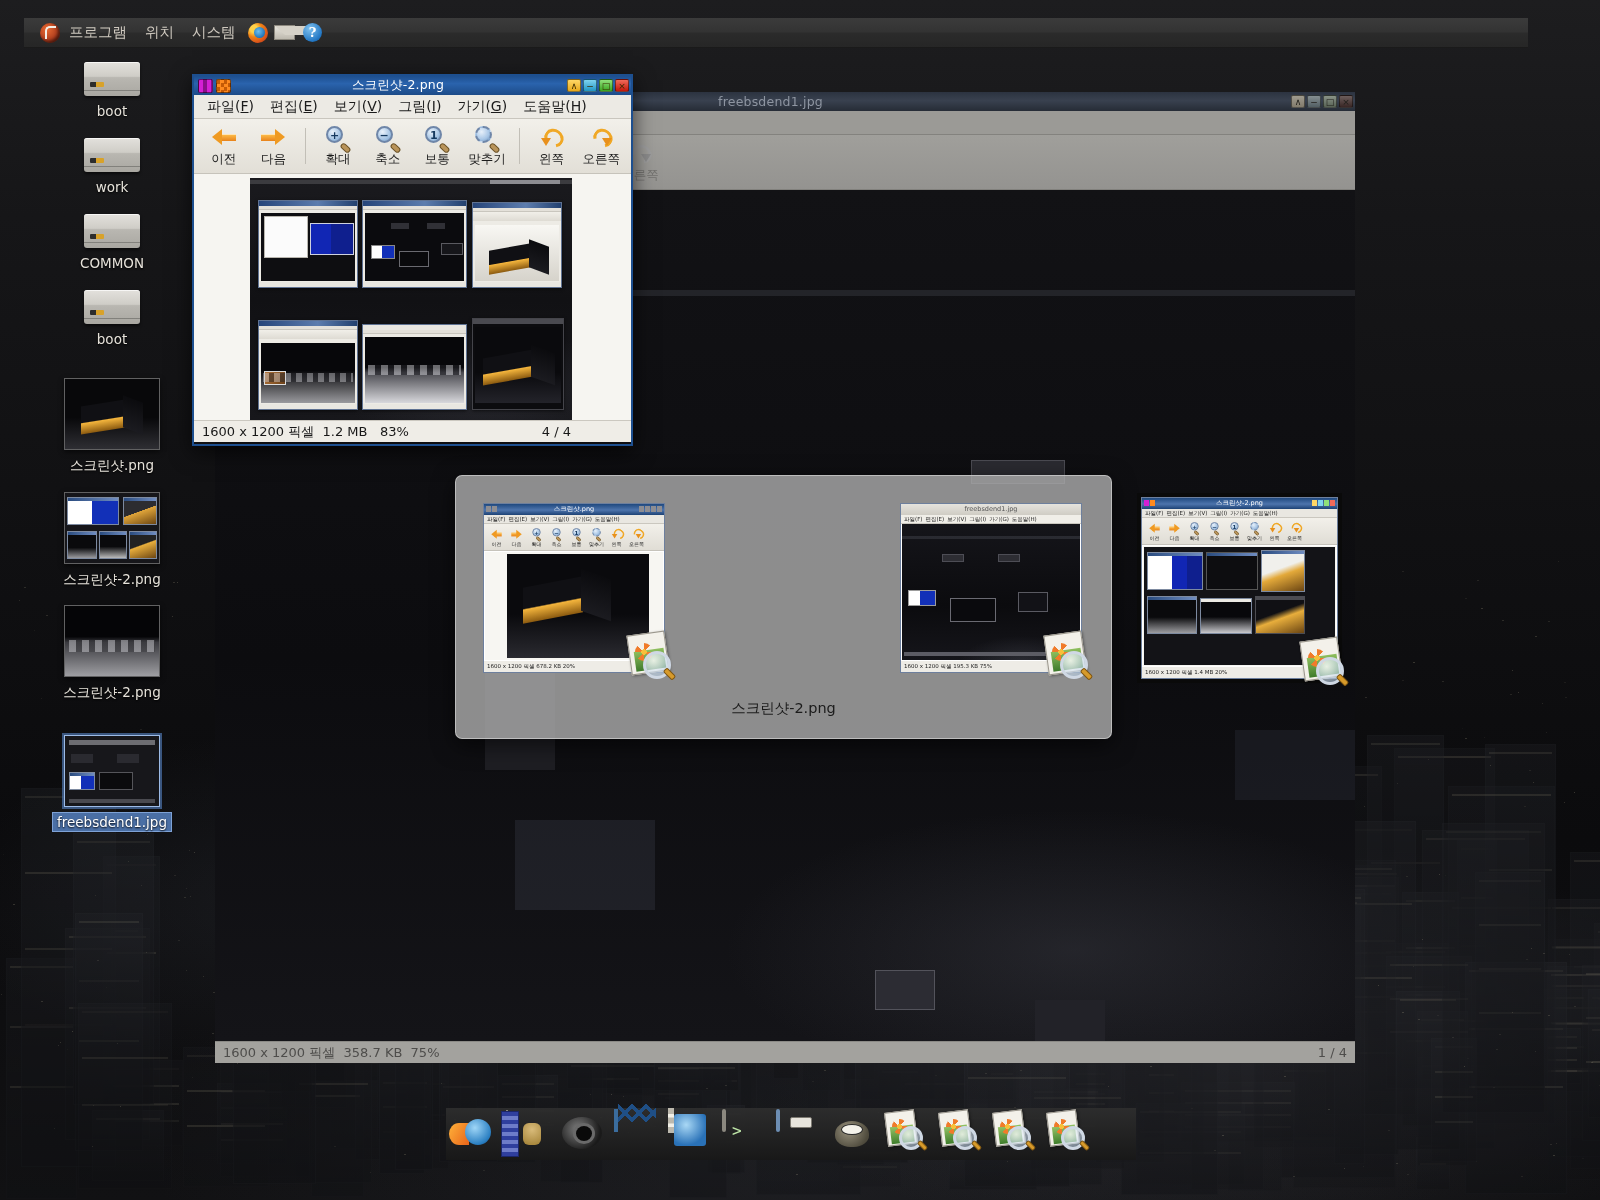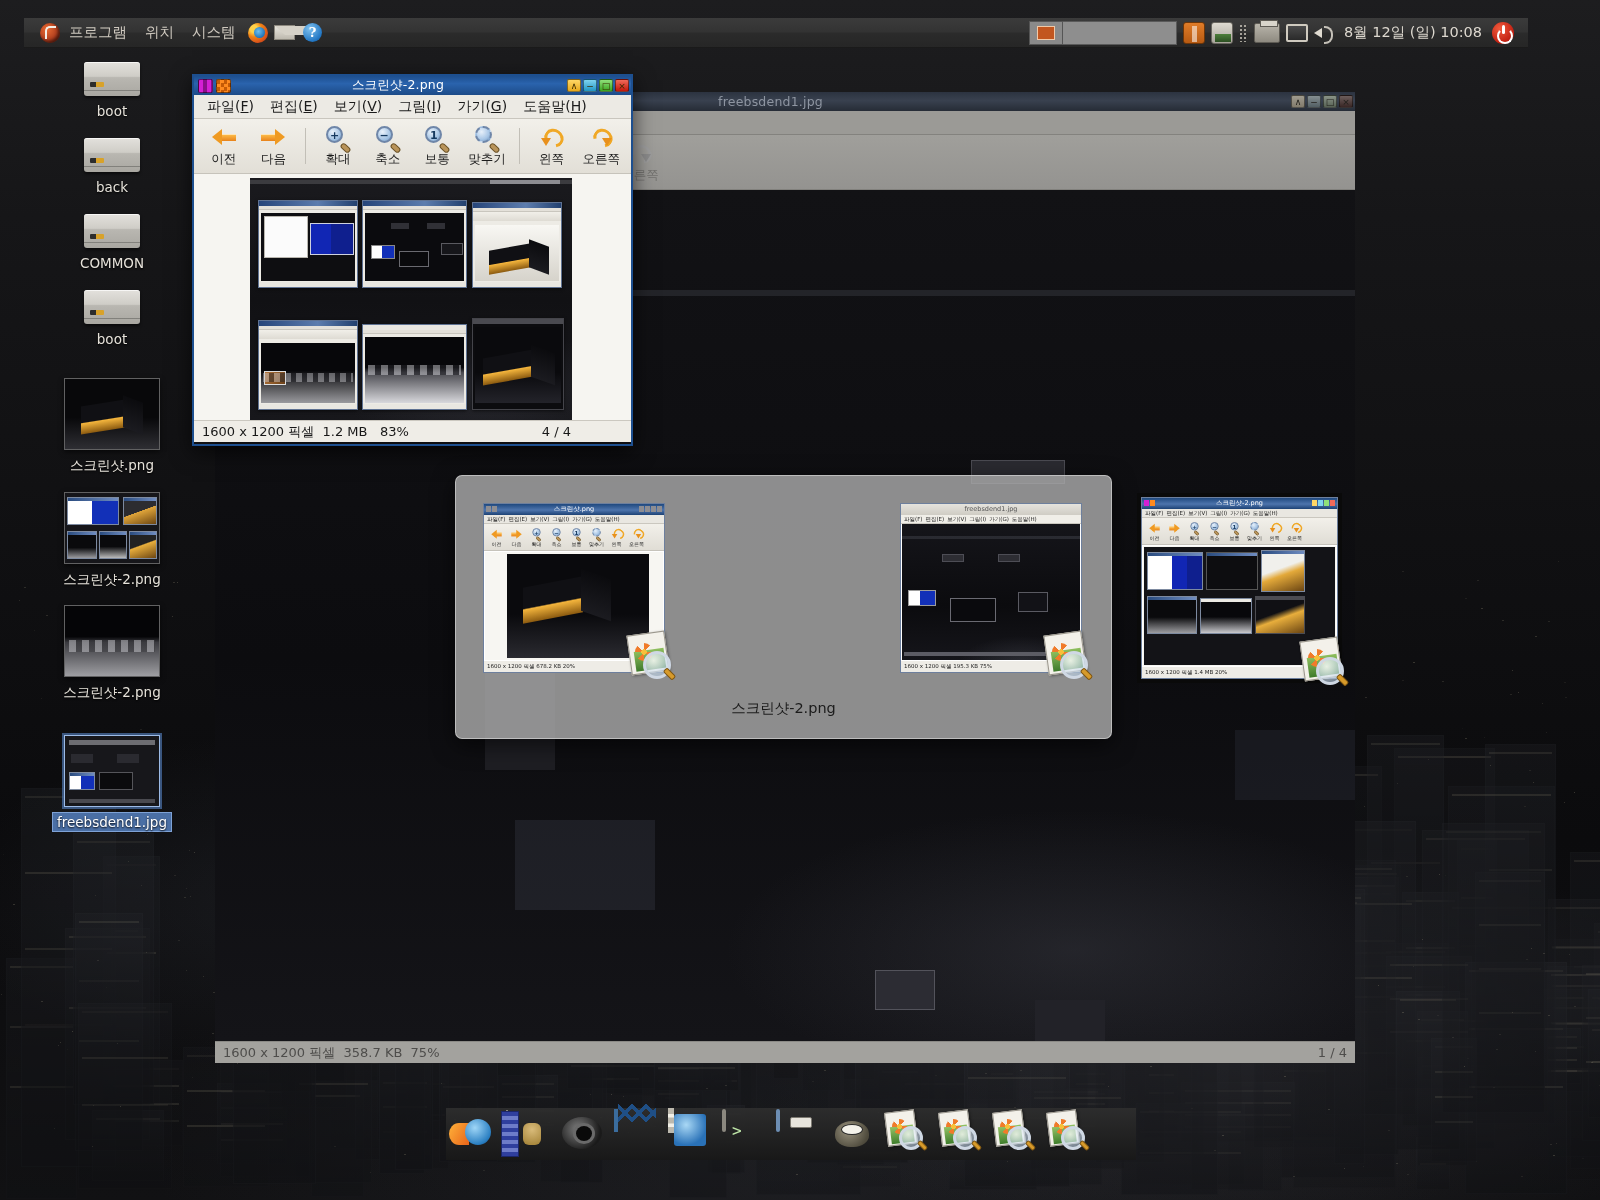--- a/index.html
+++ b/index.html
@@ -1287,45 +1287,29 @@
     <span class="pmenu">시스템</span>
     <span class="panel-ico ffx"></span>
     <span class="panel-ico" style="display:flex;align-items:center;justify-content:center;">
         <span class="env"></span>
       </span>
     <span class="panel-ico" style="display:flex;align-items:center;justify-content:center;">
         <span class="help">?</span>
       </span>
   </div>
   <div class="panel-spacer"></div>
-  <div class="panel-right">
-    <div class="tasklist">
-      <div class="task-active">
-          <span class="mini"></span>
-        </div>
-      <div class="task-rest"></div>
-    </div>
-    <span class="tray-ico tray-pkg"></span>
-    <span class="tray-ico tray-img"></span>
-    <span class="tray-dots"></span>
-    <span class="tray-printer"></span>
-    <span class="tray-screen"></span>
-    <span class="tray-vol"></span>
-    <span class="clock">8월 12일 (일) 10:08</span>
-    <span class="pwr"></span>
-  </div>
 </div>
 
 <div class="dicon" style="left:52px; top:62px;">
   <div class="drive"></div>
   <span class="lbl">boot</span>
 </div>
 <div class="dicon" style="left:52px; top:138px;">
   <div class="drive"></div>
-  <span class="lbl">back</span>
+  <span class="lbl">work</span>
 </div>
 <div class="dicon" style="left:52px; top:214px;">
   <div class="drive"></div>
   <span class="lbl">COMMON</span>
 </div>
 <div class="dicon" style="left:52px; top:290px;">
   <div class="drive"></div>
   <span class="lbl">boot</span>
 </div>
 

